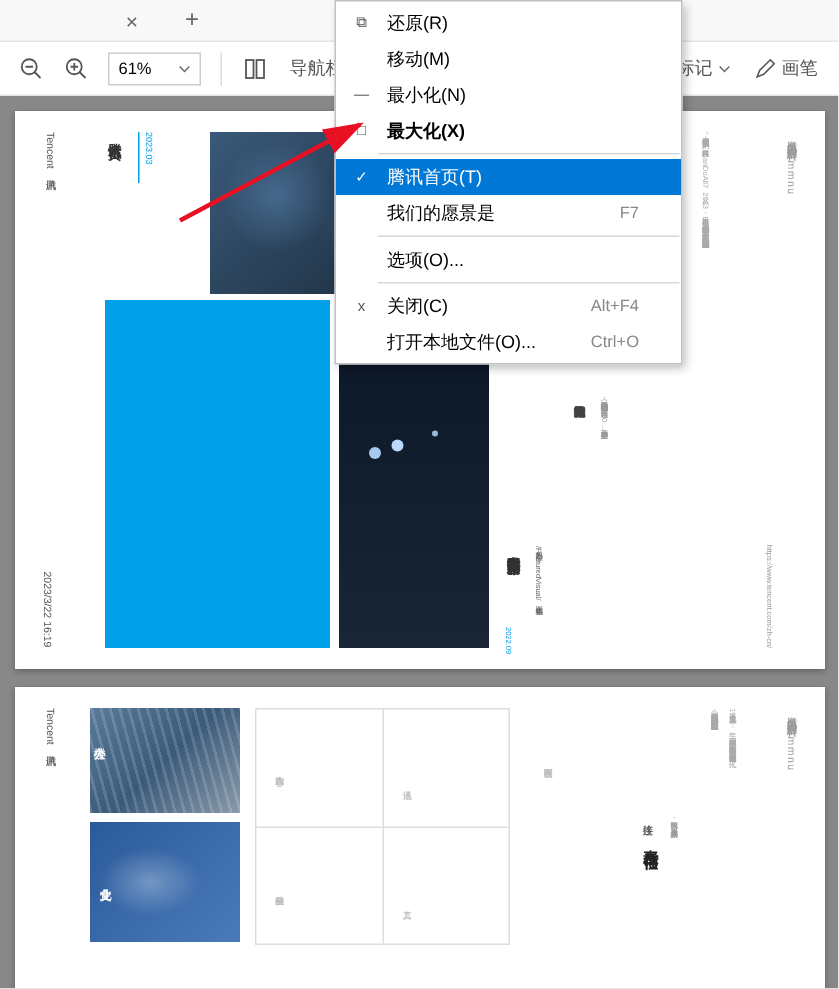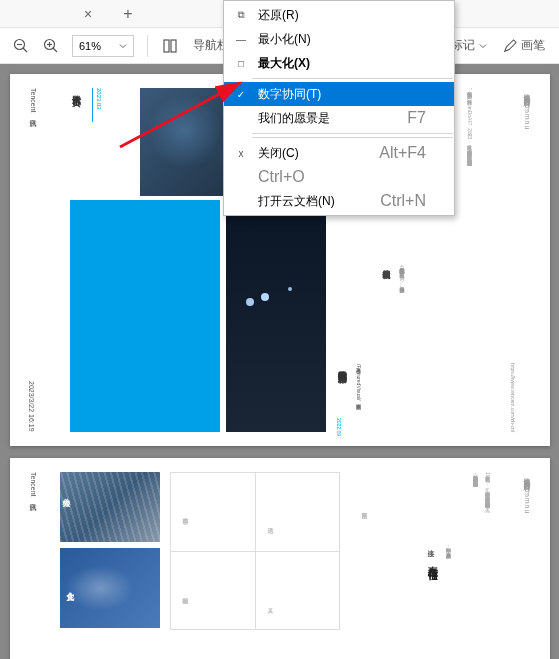--- a/index.html
+++ b/index.html
@@ -65,21 +65,21 @@
 .p2-text2 { position: absolute; left: 474px; top: 14px; writing-mode: vertical-rl; font-size: 5px; color: #aaa; line-height:1.6;}
 .p2-row-lbl { position: absolute; writing-mode: vertical-rl; font-size: 6px; color: #bbb;}
 
 
 .context-menu { position: absolute; left: 223px; top: 0px; width: 232px; background: #fff; border: 1px solid #c0c0c0; box-shadow: 2px 3px 6px rgba(0,0,0,0.25); z-index: 100; padding: 2px 0;}
 .menu-item { height: 24px; display: flex; align-items: center; padding: 0 28px 0 34px; font-size: 12px; color: #000; cursor: default; position: relative; justify-content: space-between;}
 .menu-item.highlighted { background: #0078d7; color: #fff;}
 .menu-sep { height: 1px; background: #d7d7d7; margin: 3px 1px 3px 28px;}
 .menu-icon { position: absolute; left: 8px; width: 18px; text-align: center; font-size: 10px; color: #555;}
 .menu-item.highlighted .menu-icon { color: #fff;}
-.menu-shortcut { color: #888; font-size: 16px;}
+.menu-shortcut { color: #888; font-size: 11px;}
 
 
 .arrow-svg { position: absolute; left: 115px; top: 75px; z-index: 101; pointer-events: none; }
 
 svg { display: block; }
 </style>
 </head>
 <body>
 
 <div class="tab-bar">
@@ -181,52 +181,57 @@
   </div>
 </div>
 
 <div class="context-menu">
   <div class="menu-item">
     <span class="menu-icon">⧉</span>
     <span>还原(R)</span>
       <span></span>
   </div>
   <div class="menu-item">
+    <span>移动(M)</span>
+      <span></span>
+  </div>
+  <div class="menu-item">
     <span class="menu-icon">—</span>
     <span>最小化(N)</span>
       <span></span>
   </div>
   <div class="menu-item">
     <span class="menu-icon">□</span>
     <span style="font-weight:bold">最大化(X)</span>
       <span></span>
   </div>
   <div class="menu-sep"></div>
   <div class="menu-item highlighted">
     <span class="menu-icon">✓</span>
-    <span>数字协同(T)</span>
+    <span>腾讯首页(T)</span>
       <span></span>
   </div>
   <div class="menu-item">
     <span>我们的愿景是</span>
     <span class="menu-shortcut">F7</span>
   </div>
   <div class="menu-sep"></div>
+  <div class="menu-item">
+    <span>选项(O)...</span>
+      <span></span>
+  </div>
   <div class="menu-sep"></div>
   <div class="menu-item">
     <span class="menu-icon">x</span>
     <span>关闭(C)</span>
     <span class="menu-shortcut">Alt+F4</span>
   </div>
   <div class="menu-item">
+    <span>打开本地文件(O)...</span>
     <span class="menu-shortcut">Ctrl+O</span>
-  </div>
-  <div class="menu-item">
-    <span>打开云文档(N)</span>
-    <span class="menu-shortcut">Ctrl+N</span>
   </div>
 </div>
 
 <svg class="arrow-svg" width="140" height="80">
   <defs>
     <marker id="ahead" markerWidth="10" markerHeight="10" refX="8" refY="3" orient="auto">
       <path d="M0,0 L0,6 L9,3 z" fill="#e81123"></path>
     </marker>
   </defs>
   <line x1="5" y1="72" x2="125" y2="8" stroke="#e81123" stroke-width="3" marker-end="url(#ahead)"></line>

